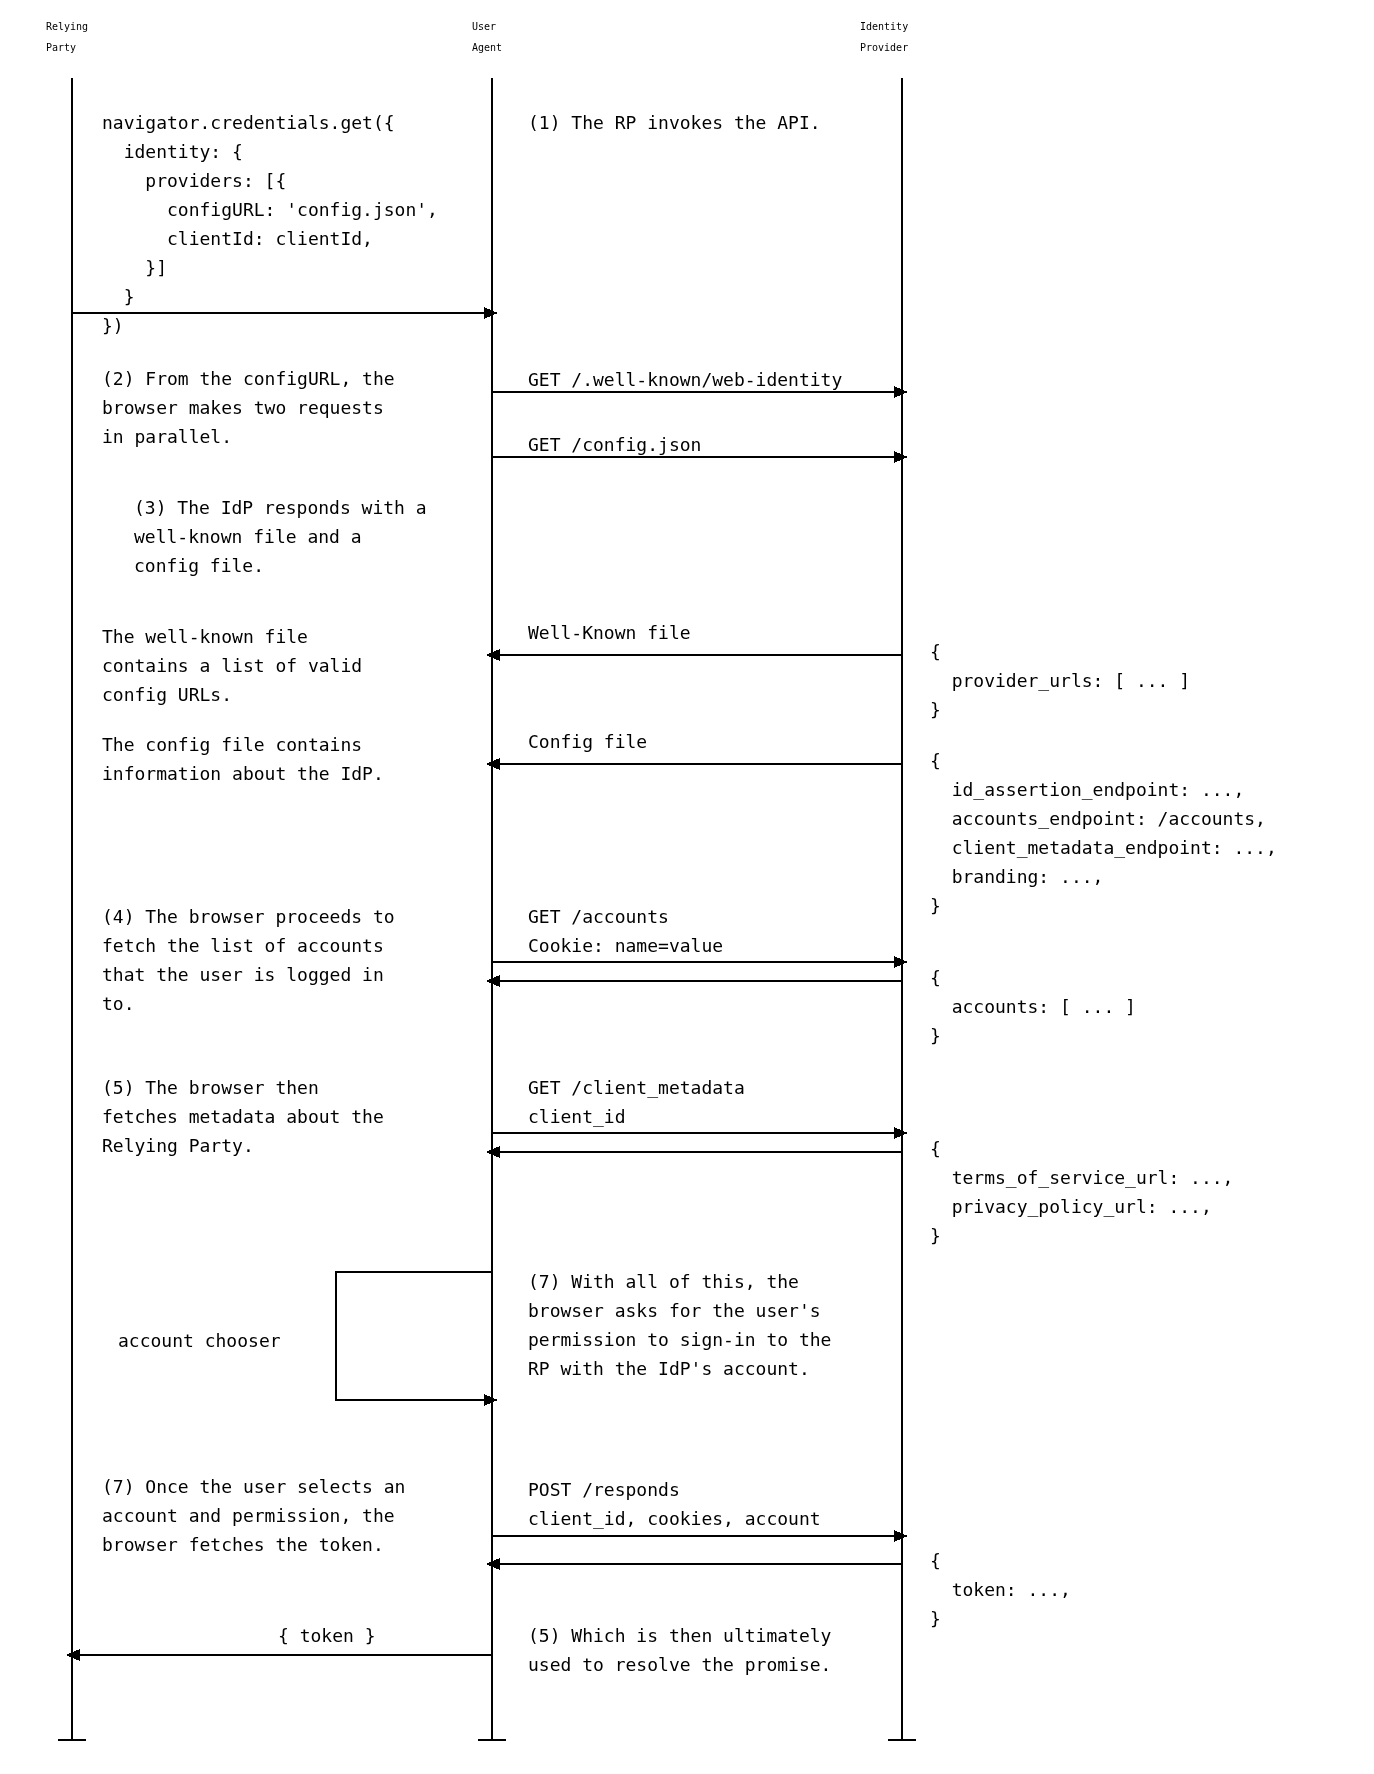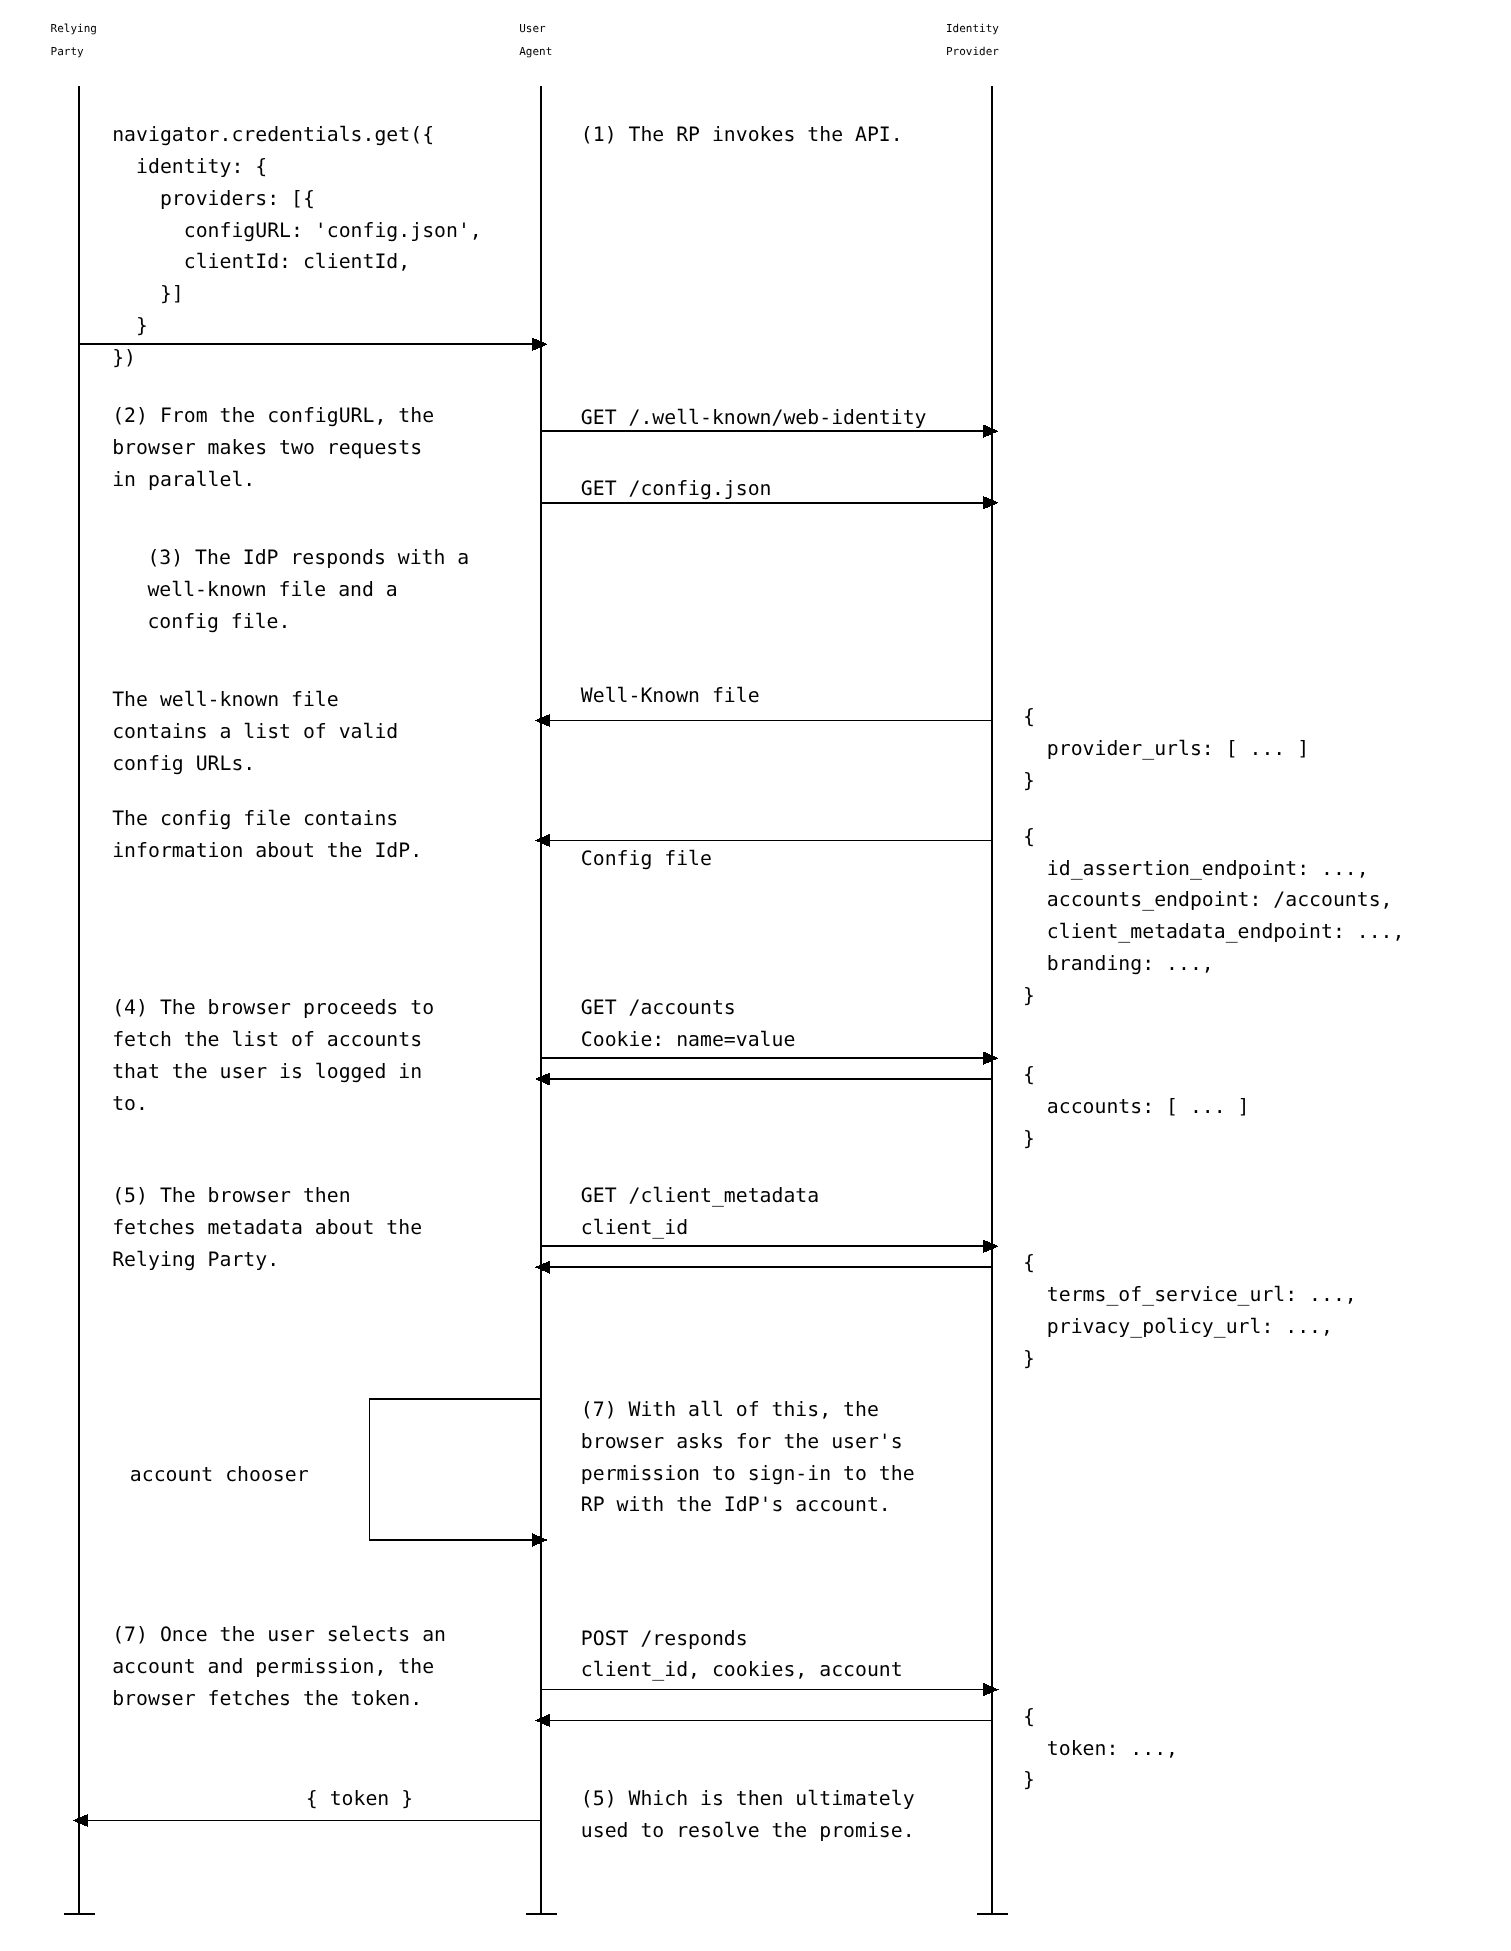--- a/index.html
+++ b/index.html
@@ -172,21 +172,21 @@
 <div class="lbl" style="left:118px; top:1326px;">account chooser</div>
 <div class="lbl" style="left:102px; top:1472px;">(7) Once the user selects an
 account and permission, the
 browser fetches the token.</div>
 <div class="lbl" style="left:528px; top:1621px;">(5) Which is then ultimately
 used to resolve the promise.</div>
 
 <div class="lbl" style="left:528px; top:365px;">GET /.well-known/web-identity</div>
 <div class="lbl" style="left:528px; top:430px;">GET /config.json</div>
 <div class="lbl" style="left:528px; top:618px;">Well-Known file</div>
-<div class="lbl" style="left:528px; top:766px;text-align:center;">Config file</div>
+<div class="lbl" style="left:528px; top:727px;text-align:center;">Config file</div>
 <div class="lbl" style="left:528px; top:902px;">GET /accounts
 Cookie: name=value</div>
 <div class="lbl" style="left:528px; top:1073px;">GET /client_metadata
 client_id</div>
 <div class="lbl" style="left:528px; top:1475px;">POST /responds
 client_id, cookies, account</div>
 <div class="lbl" style="left:278px; top:1621px;">{ token }</div>
 
 <div class="lbl" style="left:930px; top:637px;">{
   provider_urls: [ ... ]

